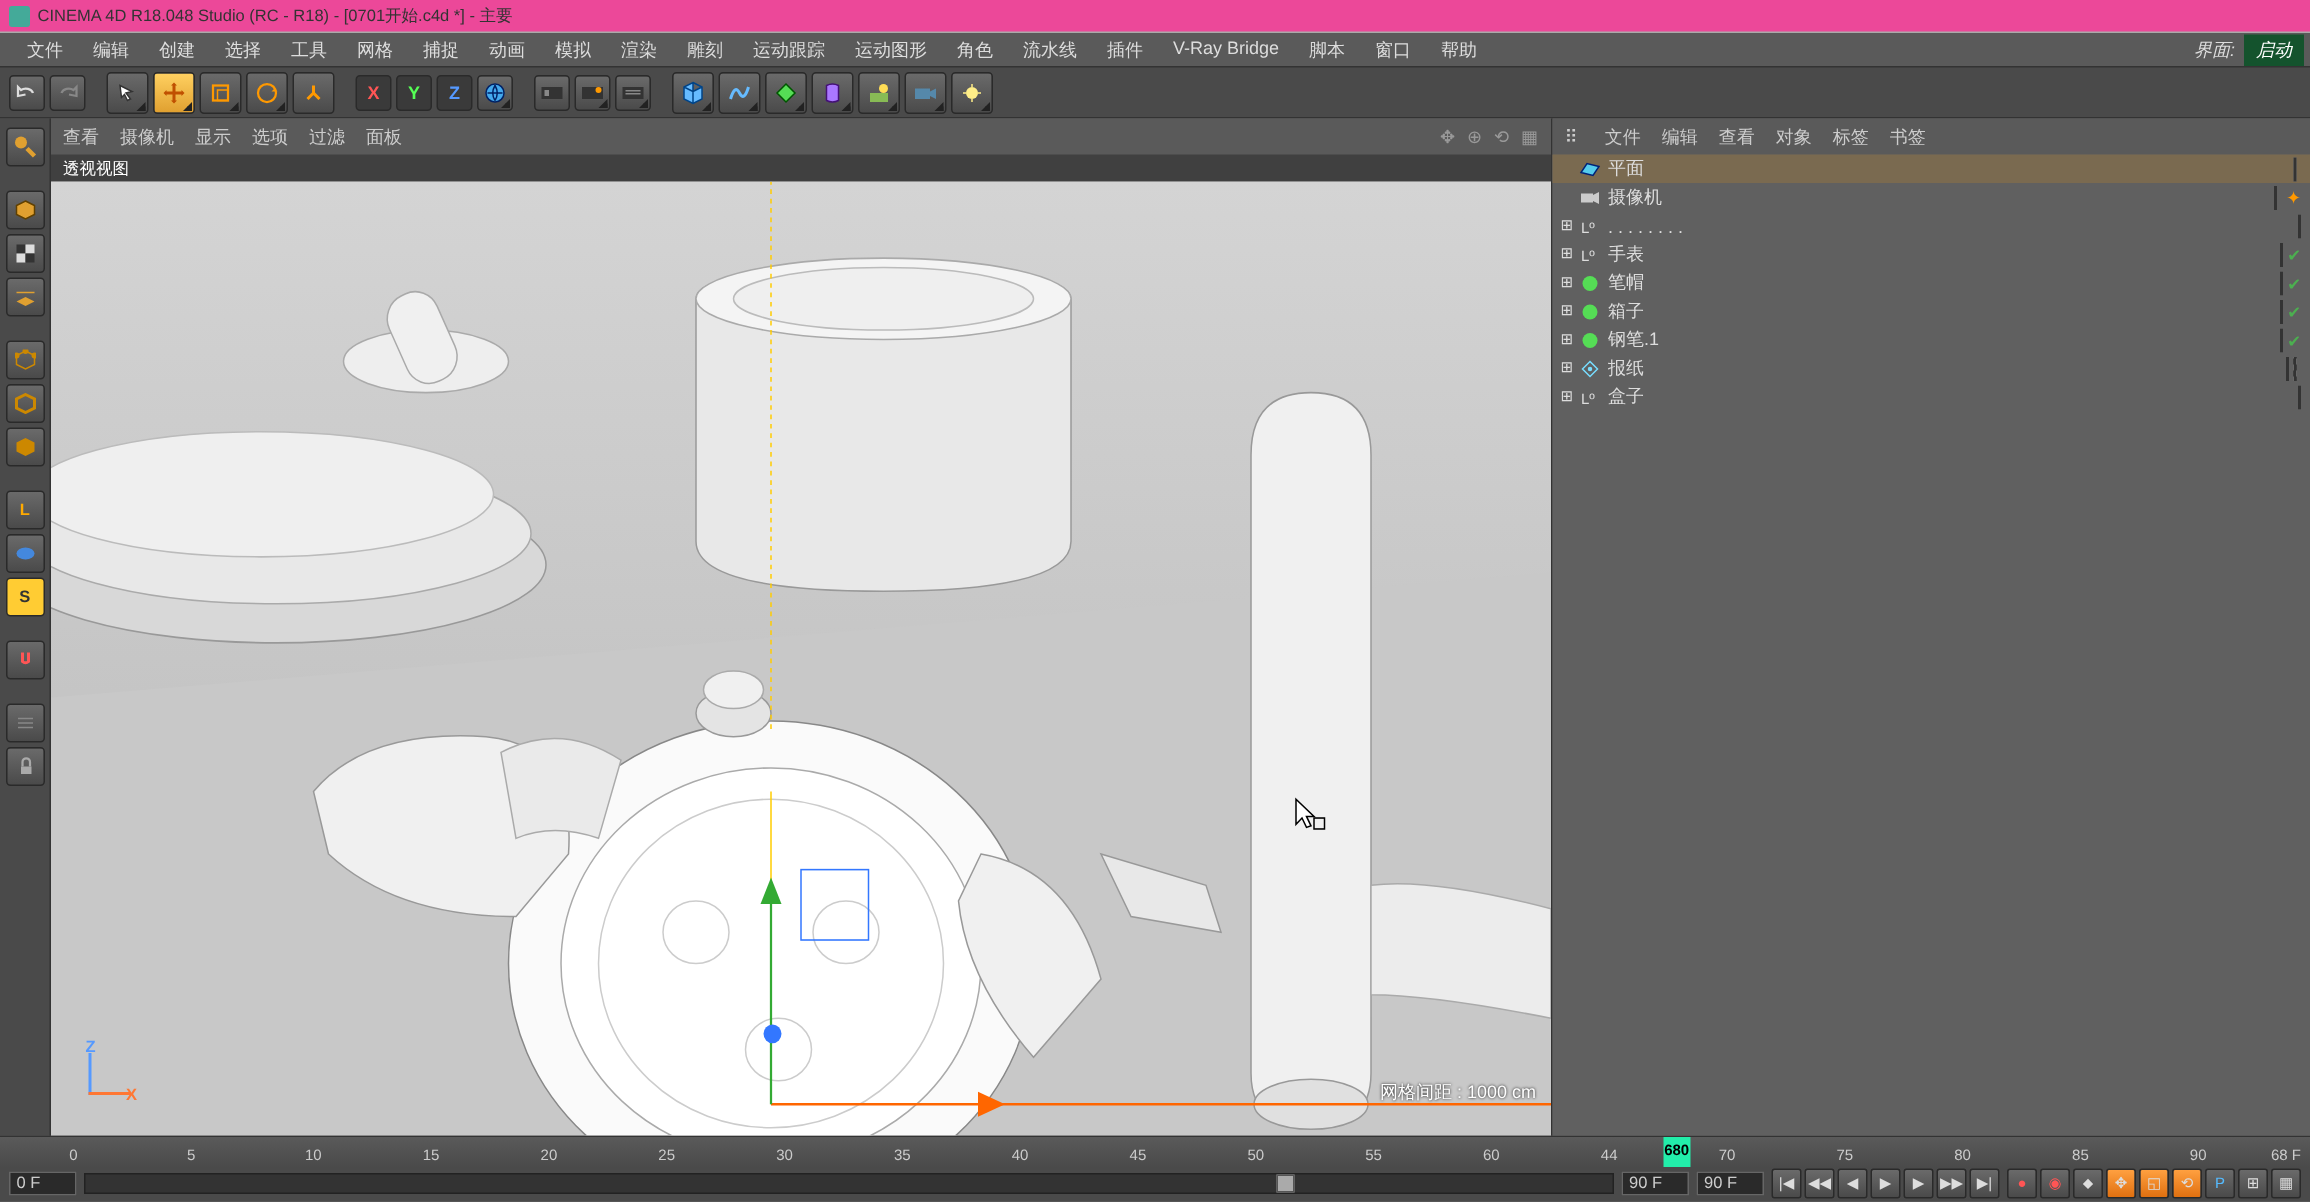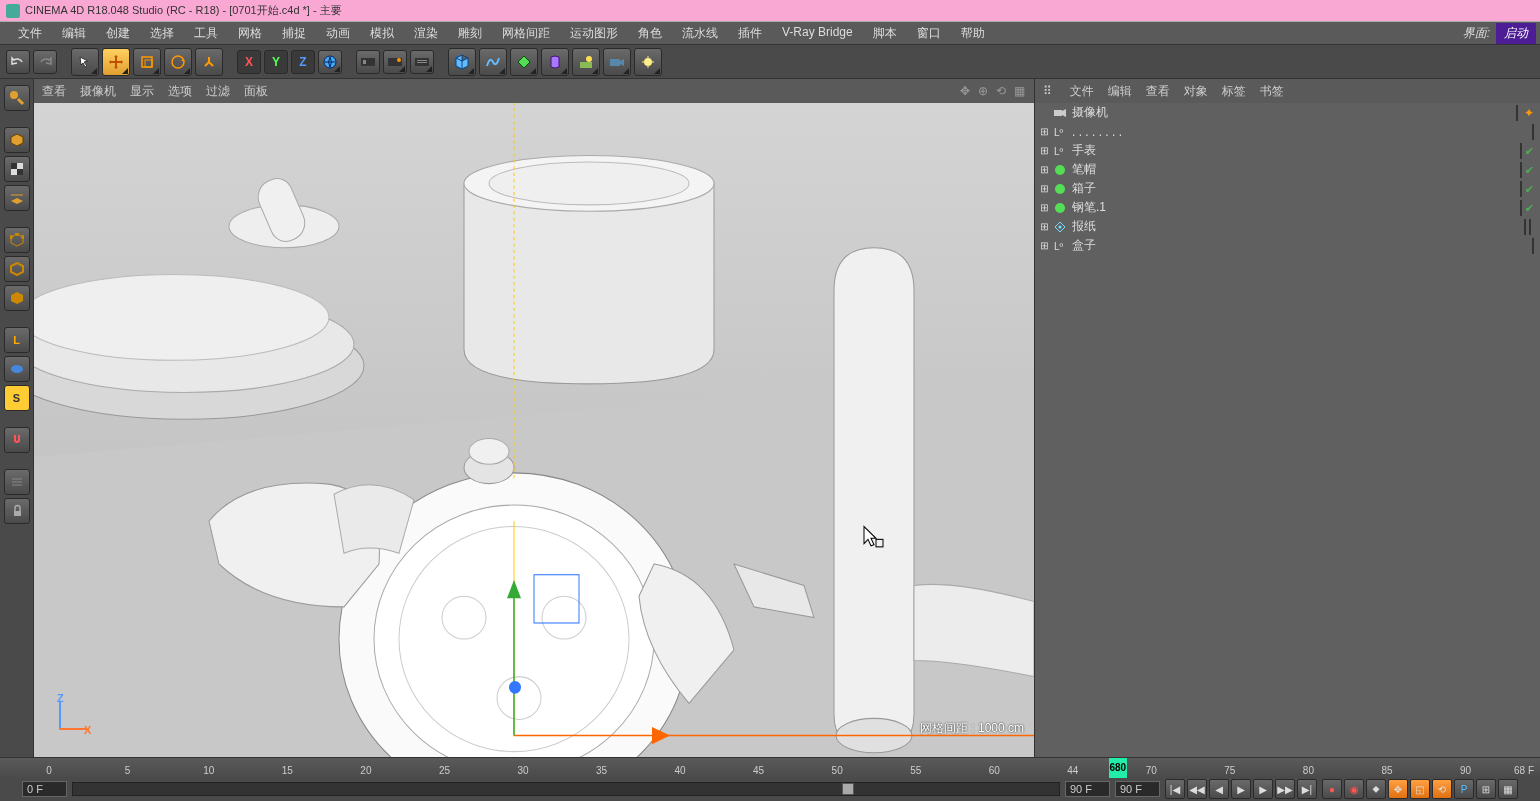--- a/index.html
+++ b/index.html
@@ -1,18 +1,18 @@
 <!DOCTYPE html>
 <html><head>
 <meta charset="utf-8">
 <style>
 * { margin: 0; padding: 0; box-sizing: border-box; font-family: "Microsoft YaHei", Arial, sans-serif; }
 body { background: #606060; width: 1540px; height: 801px; overflow: hidden; user-select: none; }
 
-.titlebar { height: 22px; background: #f9a8d4; display: flex; align-items: center; padding-left: 6px; font-size: 11px; color: #333; border-bottom: 1px solid #aaa; }
+.titlebar { height: 22px; background: #ec4899; display: flex; align-items: center; padding-left: 6px; font-size: 11px; color: #333; border-bottom: 1px solid #aaa; }
 .titlebar .icon { width: 14px; height: 14px; background: #4a9; border-radius: 2px; margin-right: 5px; }
 
 .menubar { height: 22px; background: #5a5a5a; display: flex; align-items: center; padding-left: 8px; font-size: 12px; color: #ddd; justify-content: space-between; }
 .menubar .menus { display: flex; gap: 0; }
 .menubar .menu-item { padding: 3px 10px; cursor: default; }
 .menubar .right { display: flex; align-items: center; padding-right: 4px; }
 .menubar .right span { padding: 0 6px; font-style: italic; }
 
 .toolbar { height: 35px; background: #4a4a4a; border-top: 1px solid #333; border-bottom: 1px solid #333; display: flex; align-items: center; padding-left: 6px; gap: 3px; }
 .tool-btn { width: 24px; height: 24px; border: 1px solid #2a2a2a; background: linear-gradient(#6a6a6a,#4a4a4a); border-radius: 3px; display: flex; align-items: center; justify-content: center; cursor: pointer; position: relative; }
@@ -52,21 +52,21 @@
 .tree-row .tags { position:absolute; right:6px; display:flex; gap:3px; align-items:center; }
 .tag-box { width:13px; height:13px; border:1px solid #333; }
 .tag-dot { width:10px; height:10px; border-radius:5px; }
 .tag-check { color:#4caf50; font-size:11px; }
 
 .timeline-area { height: 44px; background: #4a4a4a; border-top: 1px solid #333; display:flex; flex-direction:column; }
 .timeline-ruler { height:20px; background: linear-gradient(#5a5a5a,#4a4a4a); display:flex; align-items:flex-end; font-size:10px; color:#ccc; padding: 0 6px; position:relative; overflow:hidden; }
 .timeline-ruler .tick { position:absolute; bottom:2px; }
 .timeline-ruler .cur { position:absolute; bottom:0; top:0; background:#2ea; width:18px; color:#000; text-align:center; line-height:20px; font-weight:bold; }
 .timeline-ruler .lbl { position:absolute; right:6px; bottom:2px; }
-.timeline-controls { height:24px; display:flex; align-items:center; padding:0 22px; gap:5px; }
+.timeline-controls { height:24px; display:flex; align-items:center; padding:0 6px; gap:5px; }
 .tl-field { background:#2a2a2a; color:#ccc; font-size:11px; border:1px solid #666; padding:1px 4px; min-width:45px; }
 .tl-slider { flex:1; height:14px; background:#333; border:1px solid #222; position:relative; }
 .tl-slider .handle { position:absolute; left:78%; width:12px; height:12px; background:#aaa; border:1px solid #555; }
 .tl-btns { display:flex; gap:2px; }
 .tl-btn { width:20px; height:20px; background:linear-gradient(#6a6a6a,#4a4a4a); border:1px solid #2a2a2a; border-radius:2px; display:flex; align-items:center; justify-content:center; color:#ddd; font-size:10px; cursor:pointer; }
 
 svg { pointer-events:none; }
 </style>
 </head>
 <body>
@@ -82,33 +82,33 @@
       <span class="menu-item">编辑</span>
       <span class="menu-item">创建</span>
       <span class="menu-item">选择</span>
       <span class="menu-item">工具</span>
       <span class="menu-item">网格</span>
       <span class="menu-item">捕捉</span>
       <span class="menu-item">动画</span>
       <span class="menu-item">模拟</span>
       <span class="menu-item">渲染</span>
       <span class="menu-item">雕刻</span>
-      <span class="menu-item">网格间距</span>
+      <span class="menu-item">运动跟踪</span>
       <span class="menu-item">运动图形</span>
       <span class="menu-item">角色</span>
       <span class="menu-item">流水线</span>
       <span class="menu-item">插件</span>
       <span class="menu-item">V-Ray Bridge</span>
       <span class="menu-item">脚本</span>
       <span class="menu-item">窗口</span>
       <span class="menu-item">帮助</span>
     </div>
   <div class="right">
     <span>界面:</span>
-    <span style="background:#4c1d95;padding:2px 8px;color:#fff;">启动</span>
+    <span style="background:#14532d;padding:2px 8px;color:#fff;">启动</span>
   </div>
 </div>
 
 <div class="toolbar">
   <div class="tool-btn">
       <svg width="16" height="12">
         <path d="M12 6 A5 4 0 0 0 4 4 L2 2 L2 8 L7 7" fill="none" stroke="#ddd" stroke-width="1.5"></path>
       </svg>
     </div>
   <div class="tool-btn">
@@ -300,20 +300,21 @@
           <span>过滤</span>
           <span>面板</span>
         </div>
       <div class="vicons">
         <span class="vicon">✥</span>
         <span class="vicon">⊕</span>
         <span class="vicon">⟲</span>
         <span class="vicon">▦</span>
       </div>
     </div>
+    <div class="viewport-title">透视视图</div>
     <div class="viewport">
       <svg viewBox="0 0 1000 610" preserveAspectRatio="none">
 
         <path d="M0 330 L1000 250 L1000 610 L0 610 Z" fill="#c8c8c8"></path>
 
         <ellipse cx="150" cy="245" rx="180" ry="50" fill="#d8d8d8" stroke="#999"></ellipse>
         <ellipse cx="150" cy="225" rx="170" ry="45" fill="#e8e8e8" stroke="#aaa"></ellipse>
         <ellipse cx="140" cy="200" rx="155" ry="40" fill="#efefef" stroke="#bbb"></ellipse>
         <ellipse cx="250" cy="115" rx="55" ry="20" fill="#eee" stroke="#aaa"></ellipse>
         <rect x="230" y="70" width="35" height="60" rx="16" fill="#f0f0f0" stroke="#aaa" transform="rotate(-25 247 100)"></rect>
@@ -370,20 +371,33 @@
       <div class="object-menu" id="object-menu">
           <span style="margin-right: 4px;">⠿</span>
           <span>文件</span>
           <span>编辑</span>
           <span>查看</span>
           <span>对象</span>
           <span>标签</span>
           <span>书签</span>
         </div>
       <div class="object-tree" id="object-tree">
+          <div class="tree-row selected">
+            <span class="expander"></span>
+            <span class="oicon">
+              <svg width="14" height="10">
+                <path d="M1 7 L9 9 L13 3 L5 1 Z" fill="#5ce" stroke="#027"></path>
+              </svg>
+            </span>
+            <span class="otext">平面</span>
+            <span class="tags">
+              <span><span class="tag-box" style="background:#888;"></span></span>
+              <span><span class="tag-dot" style="background:#f90;"></span></span>
+            </span>
+          </div>
           <div class="tree-row">
             <span class="expander"></span>
             <span class="oicon">
               <svg width="14" height="10">
                 <rect x="1" y="2" width="8" height="6" fill="#ccc"></rect>
                 <path d="M9 3 L13 1 L13 9 L9 7 Z" fill="#ccc"></path>
               </svg>
             </span>
             <span class="otext">摄像机</span>
             <span class="tags">

